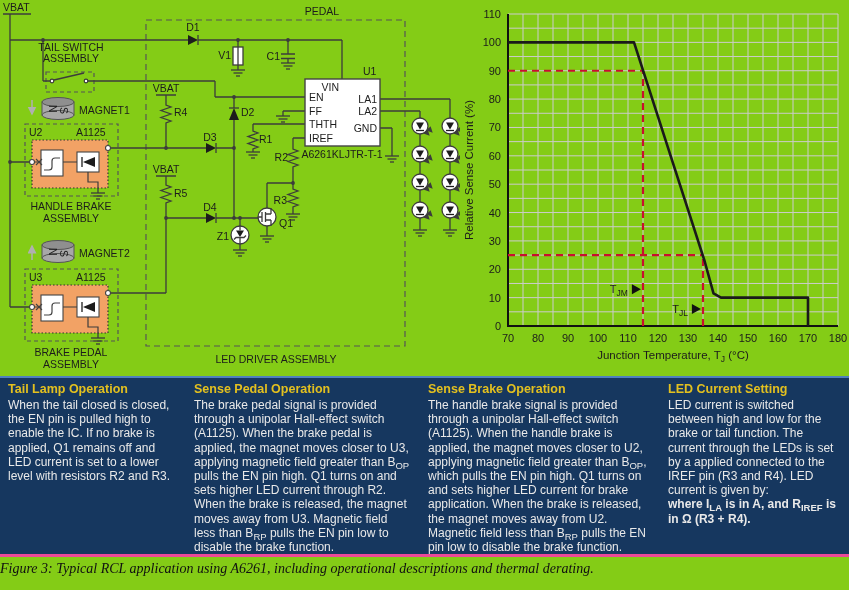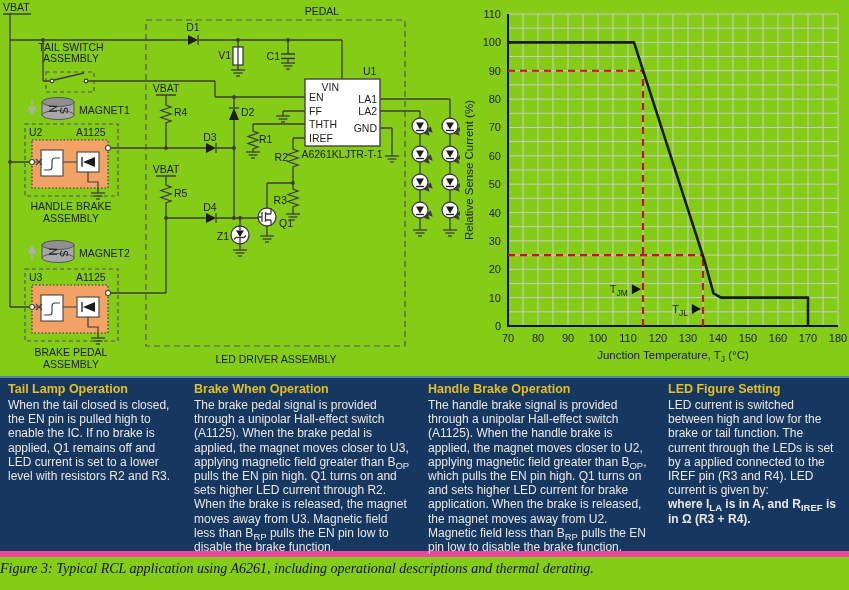--- a/index.html
+++ b/index.html
@@ -4,21 +4,21 @@
 <style>
   html,body{margin:0;padding:0;background:#ffffff;}
   .page{position:relative;width:849px;height:590px;background:#84cc16;font-family:"Liberation Sans",sans-serif;overflow:hidden;}
   svg text{font-family:"Liberation Sans",sans-serif;}
   .sch-label{font-size:10.5px;fill:#1c1c1c;}
   .sch-part{font-size:10.5px;fill:#1c1c1c;}
   .tick{font-size:11px;fill:#1c1c1c;}
   .axis{font-size:11.5px;fill:#1c1c1c;}
   .sch-stroke{stroke:#3c3c3c;stroke-width:1.3;fill:none;}
   .band{position:absolute;left:0;top:376px;width:849px;height:181px;background:#16375f;
-        border-top:2px solid #4f81bd;border-bottom:6px solid #ec4899;box-sizing:border-box;
+        border-top:2px solid #4f81bd;border-bottom:3px solid #ec4899;box-sizing:border-box;
         display:grid;grid-template-columns:186px 234px 240px 189px;color:#e9e9e9;}
   .note{padding:4px 8px 0 8px;font-size:12px;line-height:14.2px;box-sizing:border-box;}
   .note h4{margin:0 0 2px 0;font-size:12.5px;font-weight:bold;color:#e3c01f;line-height:14px;}
   .note sub{font-size:9.5px;line-height:0;}
   .eq{text-align:center;font-weight:bold;margin:3px 0 1px 0;}
   .where{font-weight:bold;}
   .caption{position:absolute;left:0;top:561px;width:849px;
            font-family:"Liberation Serif",serif;font-style:italic;font-size:14px;color:#111;}
 </style>
 </head>
@@ -333,29 +333,29 @@
       <text transform="translate(13 168) rotate(-90)" text-anchor="middle" class="axis"><tspan>Relative Sense Current (%)</tspan></text>
     </svg>
 
   
   <div class="band">
     <div class="note">
       <h4>Tail Lamp Operation</h4>
       <div>When the tail closed is closed, the EN pin is pulled high to enable the IC. If no brake is applied, Q1 remains off and LED current is set to a lower level with resistors R2 and R3.</div>
     </div>
     <div class="note">
-      <h4>Brake When Operation</h4>
+      <h4>Sense Pedal Operation</h4>
       <div>The brake pedal signal is provided through a unipolar Hall-effect switch (A1125). When the brake pedal is applied, the magnet moves closer to U3, applying magnetic field greater than B<sub>OP</sub> pulls the EN pin high. Q1 turns on and sets higher LED current through R2. When the brake is released, the magnet moves away from U3. Magnetic field less than B<sub>RP</sub> pulls the EN pin low to disable the brake function.</div>
     </div>
     <div class="note">
-      <h4>Handle Brake Operation</h4>
+      <h4>Sense Brake Operation</h4>
       <div>The handle brake signal is provided through a unipolar Hall-effect switch (A1125). When the handle brake is applied, the magnet moves closer to U2, applying magnetic field greater than B<sub>OP</sub>, which pulls the EN pin high. Q1 turns on and sets higher LED current for brake application. When the brake is released, the magnet moves away from U2. Magnetic field less than B<sub>RP</sub> pulls the EN pin low to disable the brake function.</div>
     </div>
     <div class="note">
-      <h4>LED Figure Setting</h4>
+      <h4>LED Current Setting</h4>
       <div>LED current is switched between high and low for the brake or tail function. The current through the LEDs is set by a applied connected to the IREF pin (R3 and R4). LED current is given by:</div>
       <div class="where">where I<sub>LA</sub> is in A, and R<sub>IREF</sub> is in Ω (R3 + R4).</div>
     </div>
   </div>
 
   
   <div class="caption">Figure 3: Typical RCL application using A6261, including operational descriptions and thermal derating.</div>
 
 </div>
 

